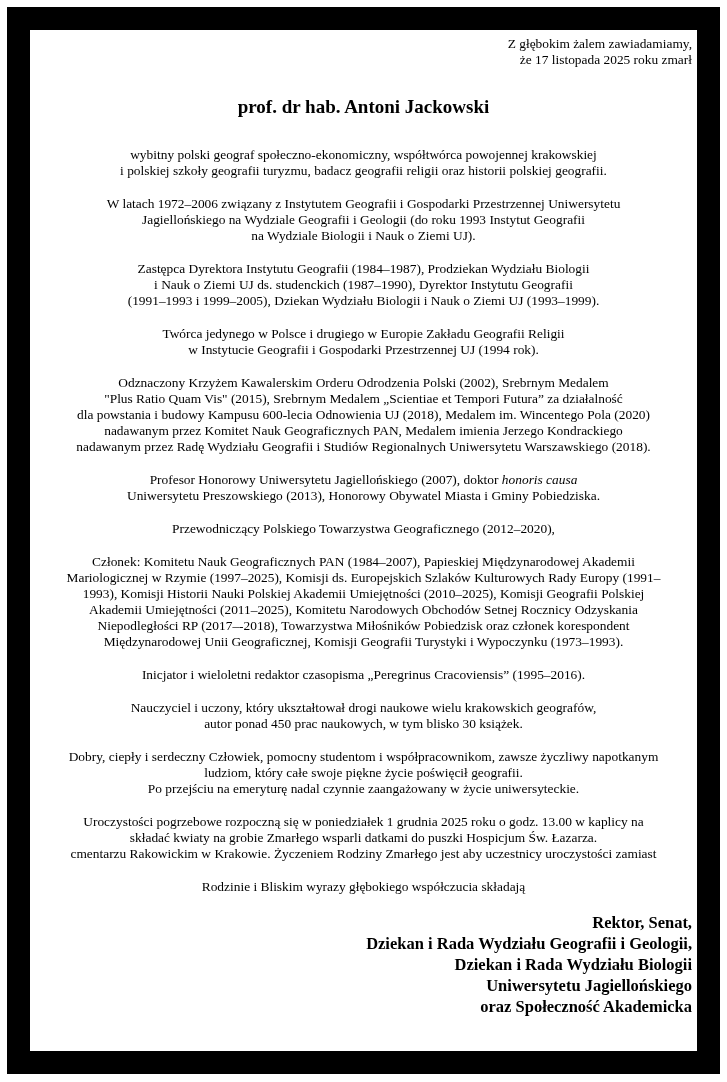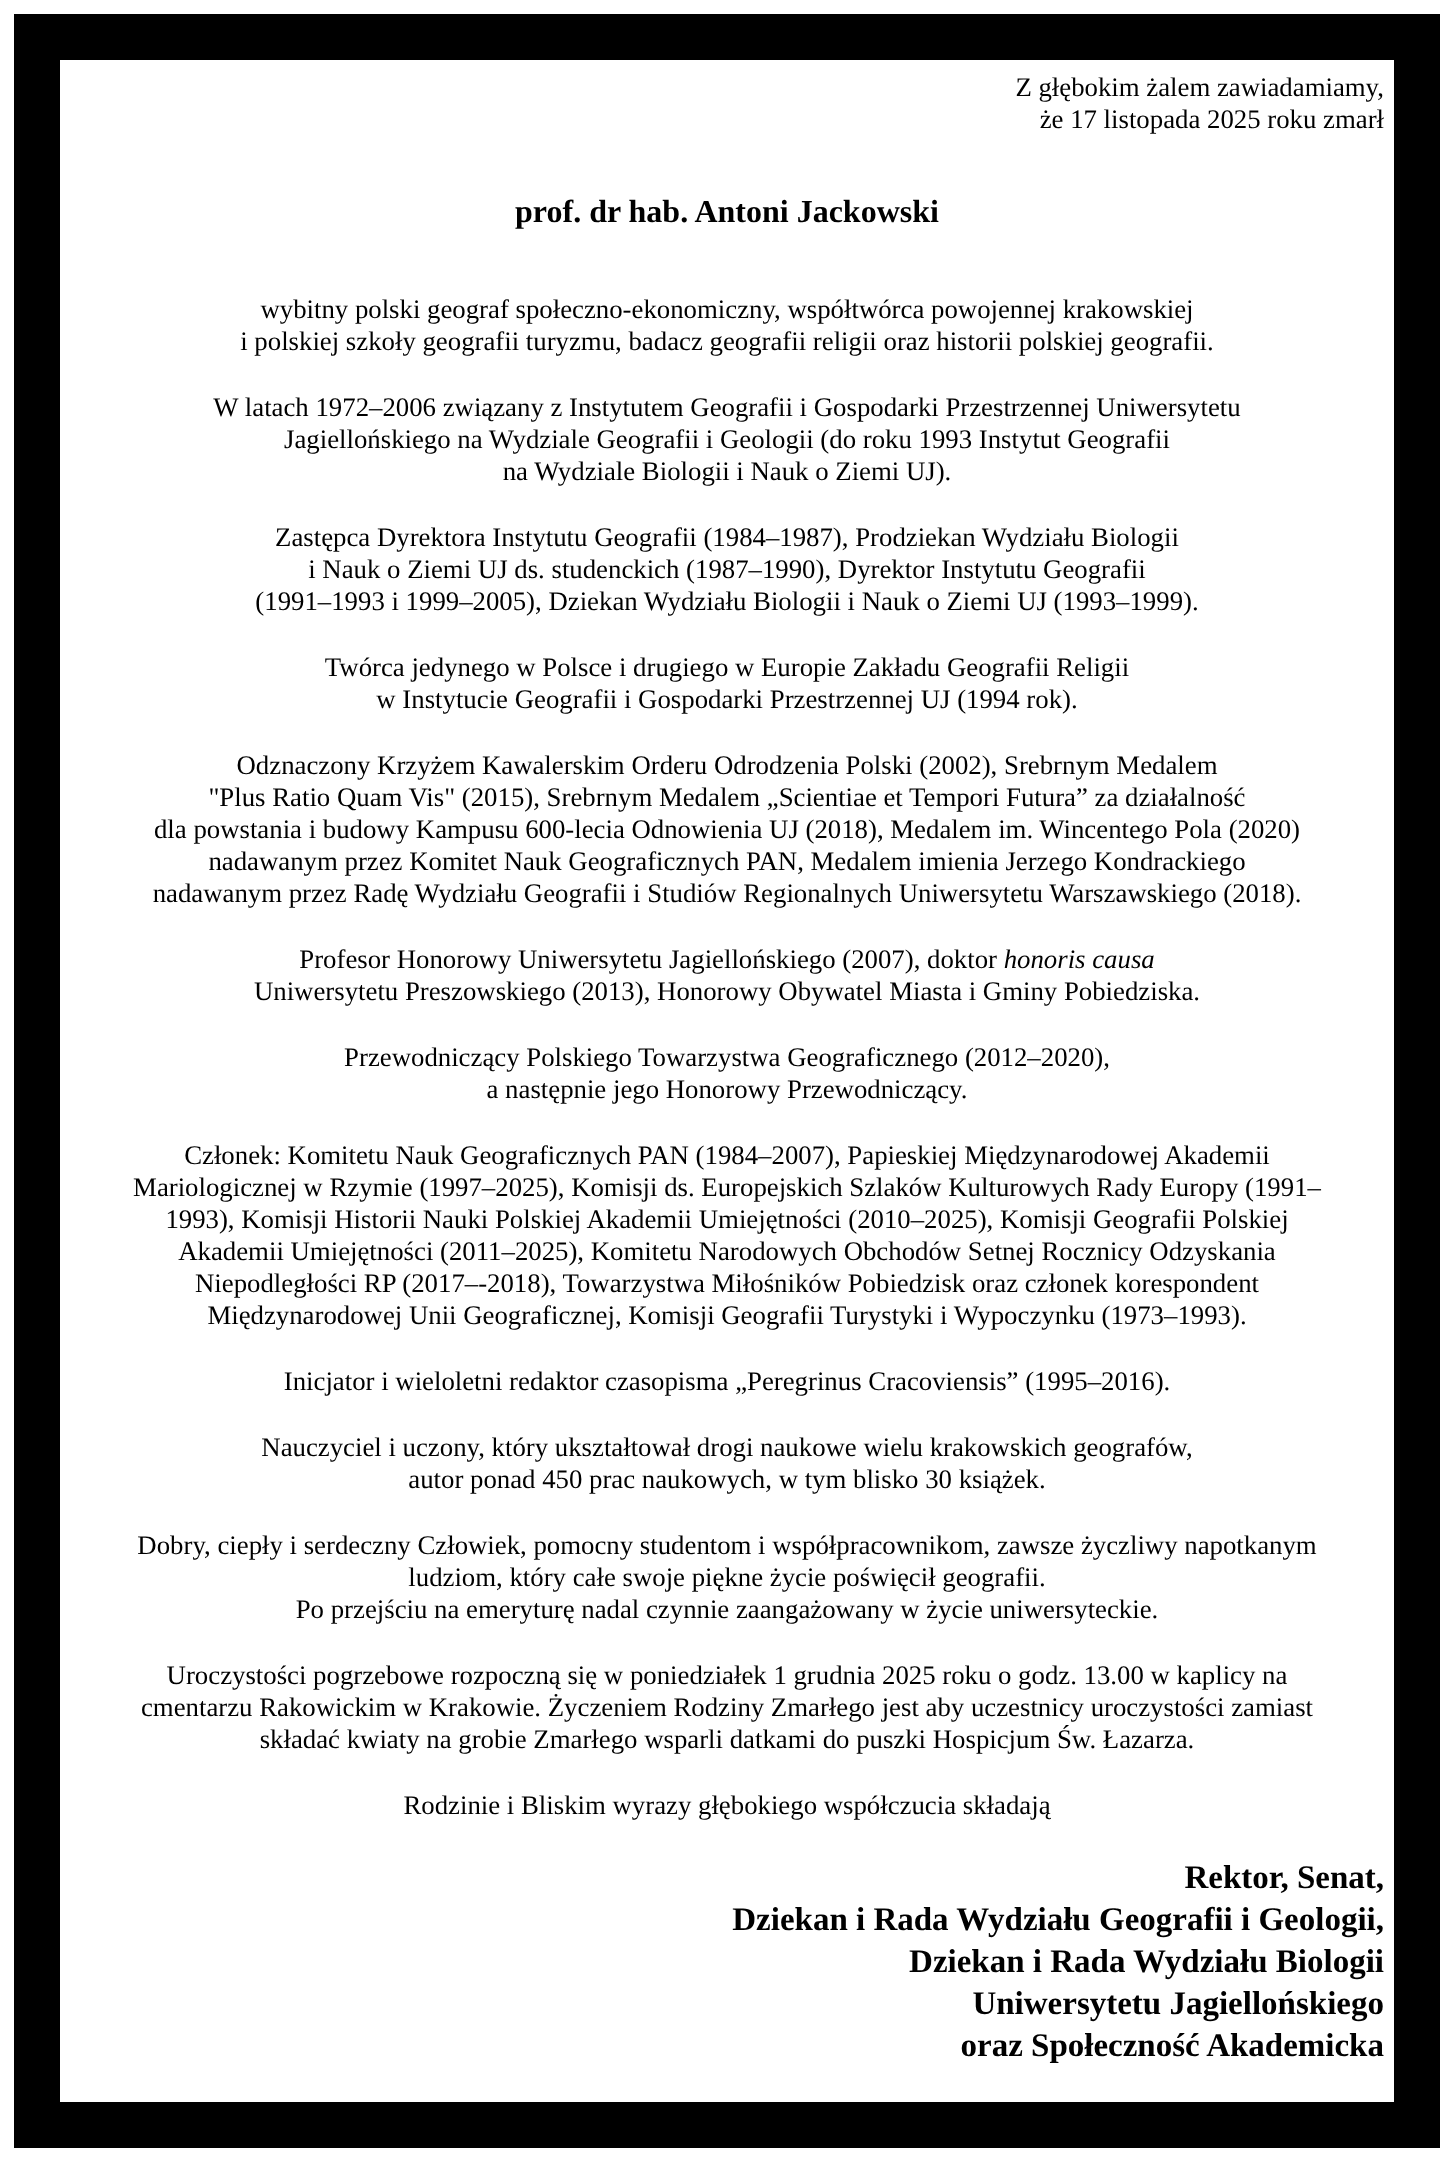--- a/index.html
+++ b/index.html
@@ -28,21 +28,21 @@
     padding: 6px 5px 0 5px;
     font-size: 13.4px;
     line-height: 16px;
     text-align: center;
     overflow: hidden;
   }
   .block { margin: 0 0 17px 0; }
   .block.right { text-align: right; }
   .line { min-height: 16px; white-space: nowrap; }
   .title {
-    font-size: 16px;
+    font-size: 19px;
     line-height: 29px;
     font-weight: bold;
     text-align: center;
     margin: 24px 0 26px 0;
   }
   .signature {
     font-size: 16.5px;
     line-height: 21px;
     font-weight: bold;
     margin-bottom: 12px;
@@ -89,21 +89,20 @@
             <div class="line">dla powstania i budowy Kampusu 600-lecia Odnowienia UJ (2018), Medalem im. Wincentego Pola (2020)</div>
             <div class="line">nadawanym przez Komitet Nauk Geograficznych PAN, Medalem imienia Jerzego Kondrackiego</div>
             <div class="line">nadawanym przez Radę Wydziału Geografii i Studiów Regionalnych Uniwersytetu Warszawskiego (2018).</div>
           </div>
           <div class="block">
             <div class="line">Profesor Honorowy Uniwersytetu Jagiellońskiego (2007), doktor <i>honoris causa</i></div>
             <div class="line">Uniwersytetu Preszowskiego (2013), Honorowy Obywatel Miasta i Gminy Pobiedziska.</div>
           </div>
           <div class="block">
             <div class="line">Przewodniczący Polskiego Towarzystwa Geograficznego (2012–2020),</div>
-            <div class="line">a następnie jego Honorowy Przewodniczący.</div>
           </div>
           <div class="block">
             <div class="line">Członek: Komitetu Nauk Geograficznych PAN (1984–2007), Papieskiej Międzynarodowej Akademii</div>
             <div class="line">Mariologicznej w Rzymie (1997–2025), Komisji ds. Europejskich Szlaków Kulturowych Rady Europy (1991–</div>
             <div class="line">1993), Komisji Historii Nauki Polskiej Akademii Umiejętności (2010–2025), Komisji Geografii Polskiej</div>
             <div class="line">Akademii Umiejętności (2011–2025), Komitetu Narodowych Obchodów Setnej Rocznicy Odzyskania</div>
             <div class="line">Niepodległości RP (2017–-2018), Towarzystwa Miłośników Pobiedzisk oraz członek korespondent</div>
             <div class="line">Międzynarodowej Unii Geograficznej, Komisji Geografii Turystyki i Wypoczynku (1973–1993).</div>
           </div>
           <div class="block">
@@ -113,22 +112,22 @@
             <div class="line">Nauczyciel i uczony, który ukształtował drogi naukowe wielu krakowskich geografów,</div>
             <div class="line">autor ponad 450 prac naukowych, w tym blisko 30 książek.</div>
           </div>
           <div class="block">
             <div class="line">Dobry, ciepły i serdeczny Człowiek, pomocny studentom i współpracownikom, zawsze życzliwy napotkanym</div>
             <div class="line">ludziom, który całe swoje piękne życie poświęcił geografii.</div>
             <div class="line">Po przejściu na emeryturę nadal czynnie zaangażowany w życie uniwersyteckie.</div>
           </div>
           <div class="block">
             <div class="line">Uroczystości pogrzebowe rozpoczną się w poniedziałek 1 grudnia 2025 roku o godz. 13.00 w kaplicy na</div>
+            <div class="line">składać kwiaty na grobie Zmarłego wsparli datkami do puszki Hospicjum Św. Łazarza.</div>
             <div class="line">cmentarzu Rakowickim w Krakowie. Życzeniem Rodziny Zmarłego jest aby uczestnicy uroczystości zamiast</div>
-            <div class="line">składać kwiaty na grobie Zmarłego wsparli datkami do puszki Hospicjum Św. Łazarza.</div>
           </div>
           <div class="block">
             <div class="line">Rodzinie i Bliskim wyrazy głębokiego współczucia składają</div>
           </div>
         </div>
 
       <div class="block right signature">
         <div class="line">Rektor, Senat,</div>
         <div class="line">Dziekan i Rada Wydziału Geografii i Geologii,</div>
         <div class="line">Dziekan i Rada Wydziału Biologii</div>

